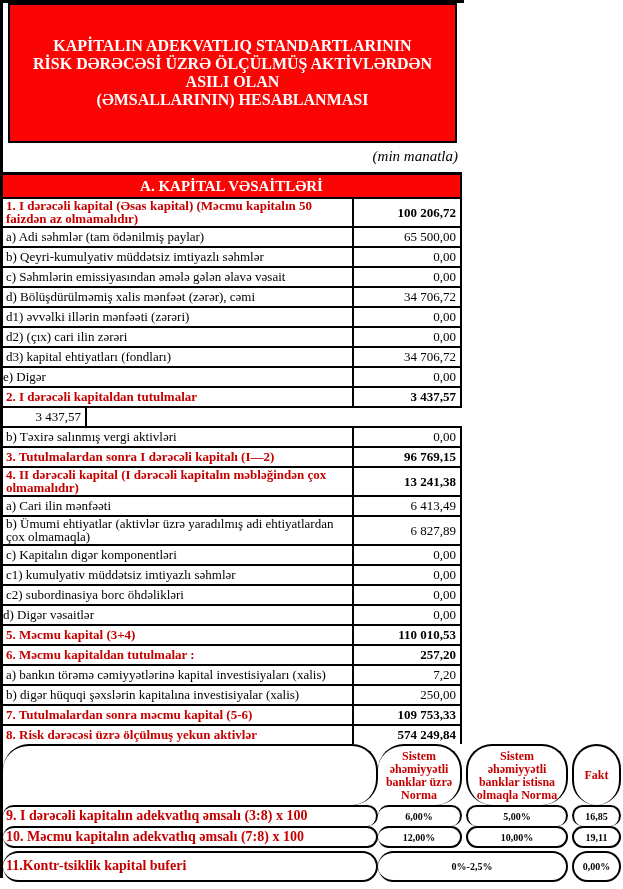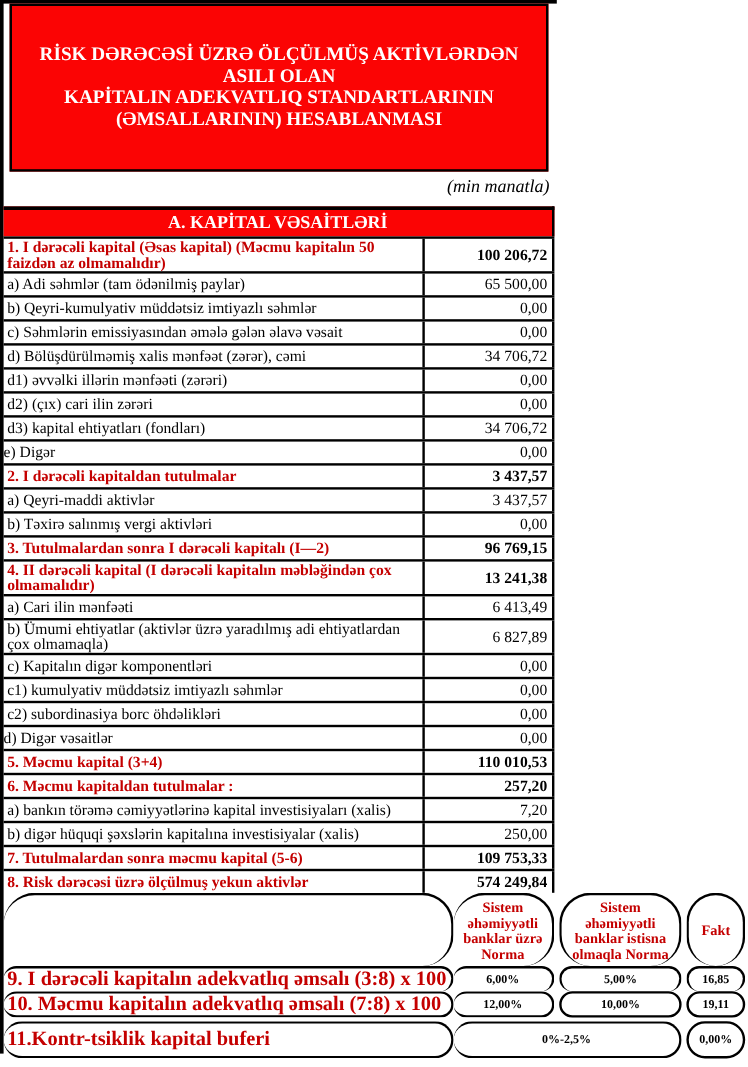--- a/index.html
+++ b/index.html
@@ -38,33 +38,33 @@
   .bcell{box-sizing:border-box;display:flex;align-items:center;justify-content:center;
          text-align:center;font-size:10px;}
   .bt{border-top:2px solid #000;border-radius:26px;} .bb{border-bottom:2px solid #000;}
   .bl{border-left:2px solid #000;} .br{border-right:2px solid #000;}
   .hrow{height:61px;}
   .r9{height:21px;} .r10{height:22px;}
   .gaprow{grid-column:1/7;height:3px;}
   .r11{height:31px;}
   .colhead{color:var(--red-text,#c40000);font-weight:bold;font-size:12px;line-height:13px;padding:0 2px;}
   .blabel{justify-content:flex-start;text-align:left;padding-left:3px;
-          color:var(--red-text,#c40000);font-weight:bold;font-size:17px;line-height:12.5px;}
+          color:var(--red-text,#c40000);font-weight:bold;font-size:14px;line-height:12.5px;}
   .bval{font-weight:bold;}
 </style>
 </head>
 <body>
 
 <div class="page">
   <div class="topline"></div>
   <div class="leftline"></div>
 
   <div class="title-box">
+    <div>KAPİTALIN ADEKVATLIQ STANDARTLARININ</div>
     <div>RİSK DƏRƏCƏSİ ÜZRƏ ÖLÇÜLMÜŞ AKTİVLƏRDƏN ASILI OLAN</div>
-    <div>KAPİTALIN ADEKVATLIQ STANDARTLARININ</div>
     <div>(ƏMSALLARININ) HESABLANMASI</div>
   </div>
 
   <div class="unit-note">(min manatla)</div>
 
   <div class="content">
     <div class="section-header">A. KAPİTAL VƏSAİTLƏRİ</div>
 
     <div id="capital-rows">
         <div class="mrow tall emph">
@@ -101,21 +101,20 @@
         </div>
         <div class="mrow">
           <div class="lbl ind">e) Digər</div>
           <div class="val">0,00</div>
         </div>
         <div class="mrow emph">
           <div class="lbl">2. I dərəcəli kapitaldan tutulmalar</div>
           <div class="val">3 437,57</div>
         </div>
         <div class="mrow">
-          <div class="lbl">a) Qeyri-maddi aktivlər</div>
           <div class="val">3 437,57</div>
         </div>
         <div class="mrow">
           <div class="lbl">b) Təxirə salınmış vergi aktivləri</div>
           <div class="val">0,00</div>
         </div>
         <div class="mrow emph">
           <div class="lbl">3. Tutulmalardan sonra I dərəcəli kapitalı (I—2)</div>
           <div class="val">96 769,15</div>
         </div>

